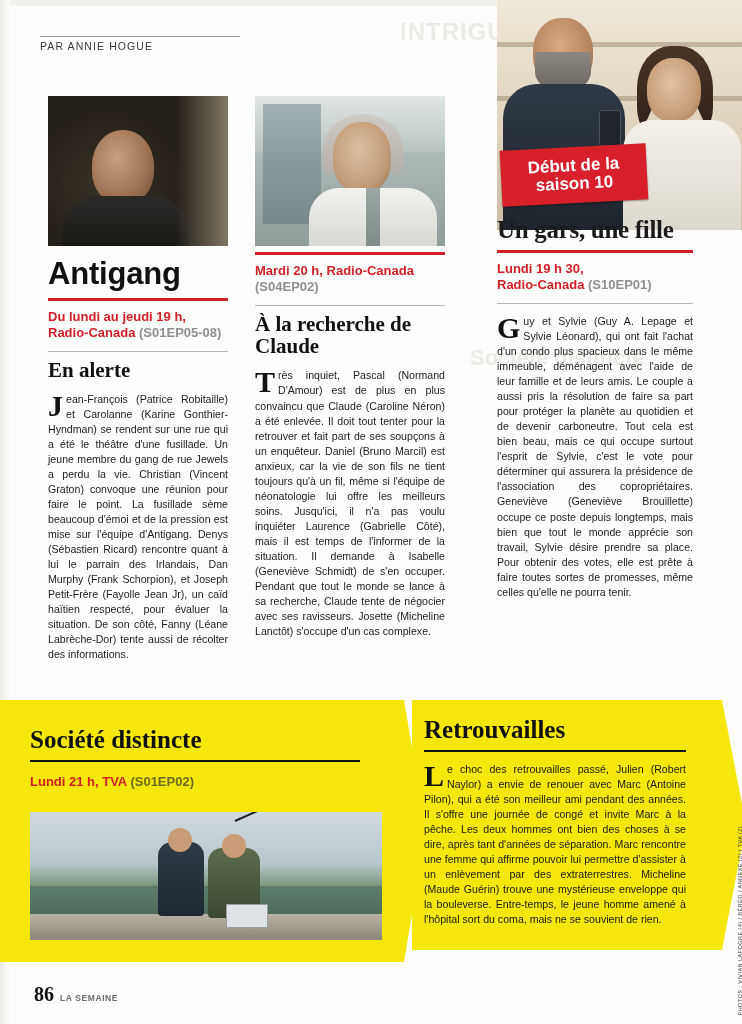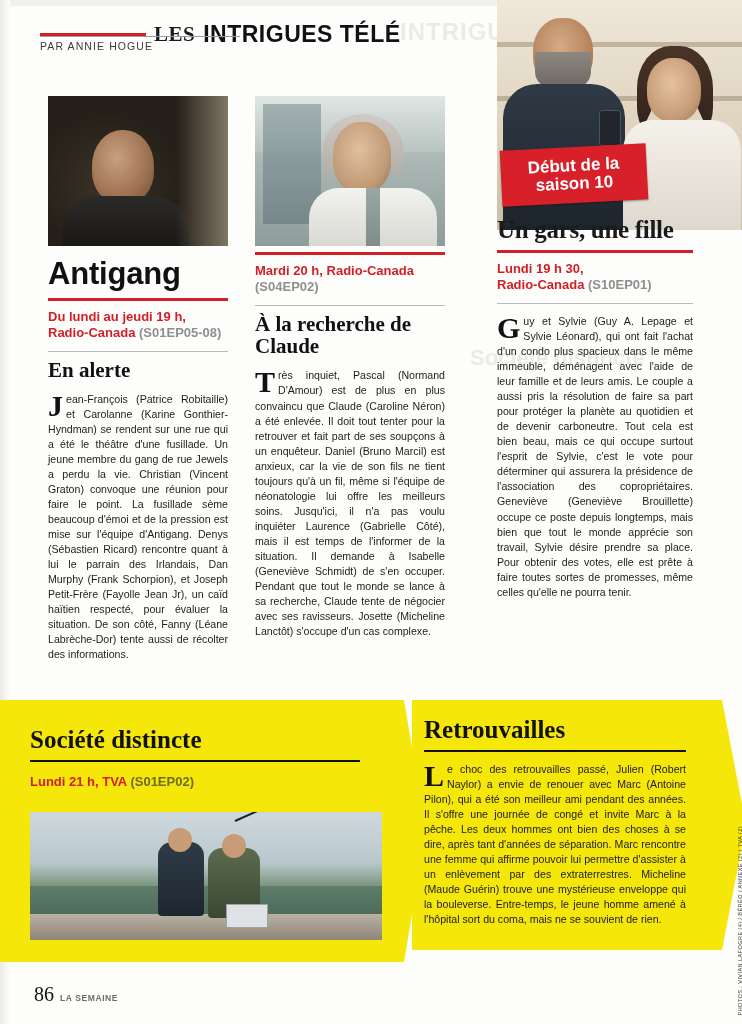--- a/index.html
+++ b/index.html
@@ -360,21 +360,21 @@
   }
 
   
   .folio {
     position: absolute;
     left: 34px; bottom: 18px;
     display: flex; align-items: baseline; gap: 6px;
   }
   .folio .num {
     font-family: "Liberation Serif", serif;
-    font-weight: 400; font-size: 20px; color: #111; margin-top: 27px;
+    font-weight: 700; font-size: 20px; color: #111; margin-top: 27px;
   }
   .folio .mag {
     font-size: 8.5px; letter-spacing: .6px; color: #6c6c6c; font-weight: 700;
   }
 
   
   .scan-edge-top { position:absolute; left:0; top:0; width:742px; height:6px; background:#f1f1ee; }
   .scan-edge-left { position:absolute; left:0; top:0; width:10px; height:1024px; background:linear-gradient(90deg,#eceae5,#fdfdfb); }
 </style>
 </head>
@@ -398,25 +398,20 @@
     <div class="phone"></div>
     <div class="womhair"></div>
     <div class="womhead"></div>
     <div class="womtorso"></div>
   </div>
 
   <div class="season-badge">
     <span>Début de la saison 10</span>
   </div>
 
-  <div class="masthead">
-    <div class="rule"></div>
-    <div class="les">LES</div>
-    <div class="title">INTRIGUES TÉLÉ</div>
-  </div>
 
   <div class="byline-wrap">
     <div class="byline-line"></div>
     <div class="byline">PAR ANNIE HOGUE</div>
   </div>
 
   <div class="col col1">
     <div class="photo ph1">
       <div class="head"></div>
       <div class="body"></div>

